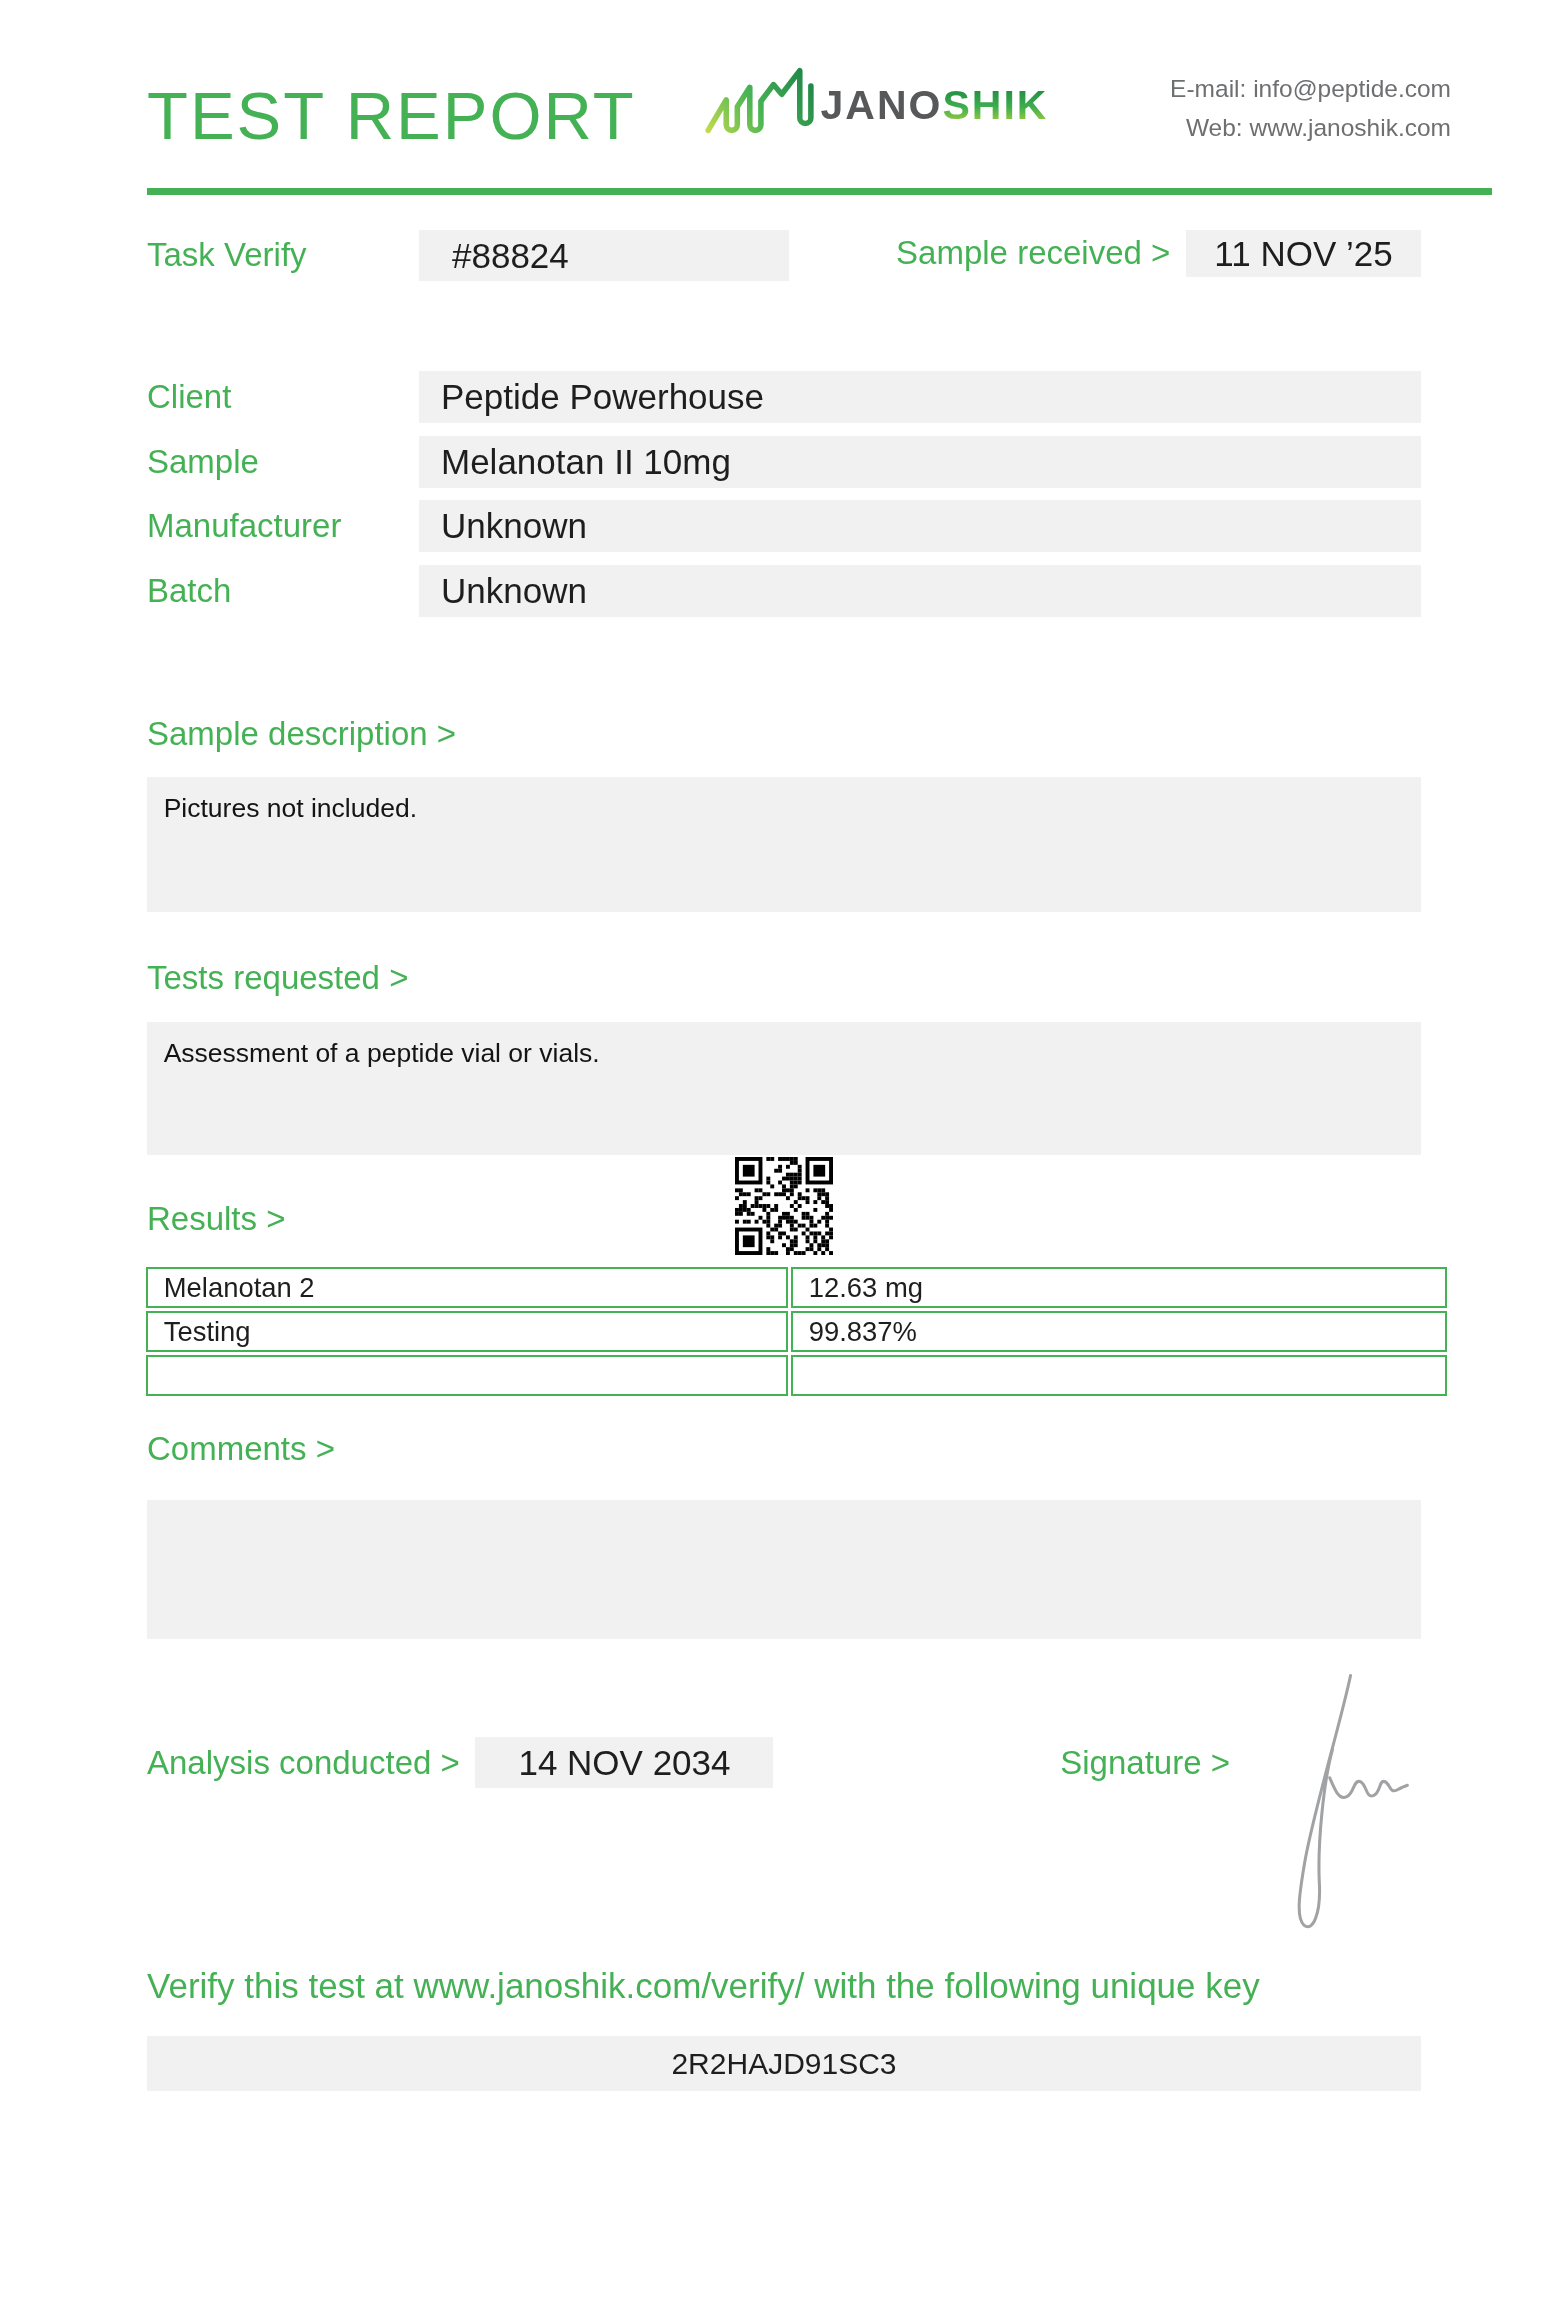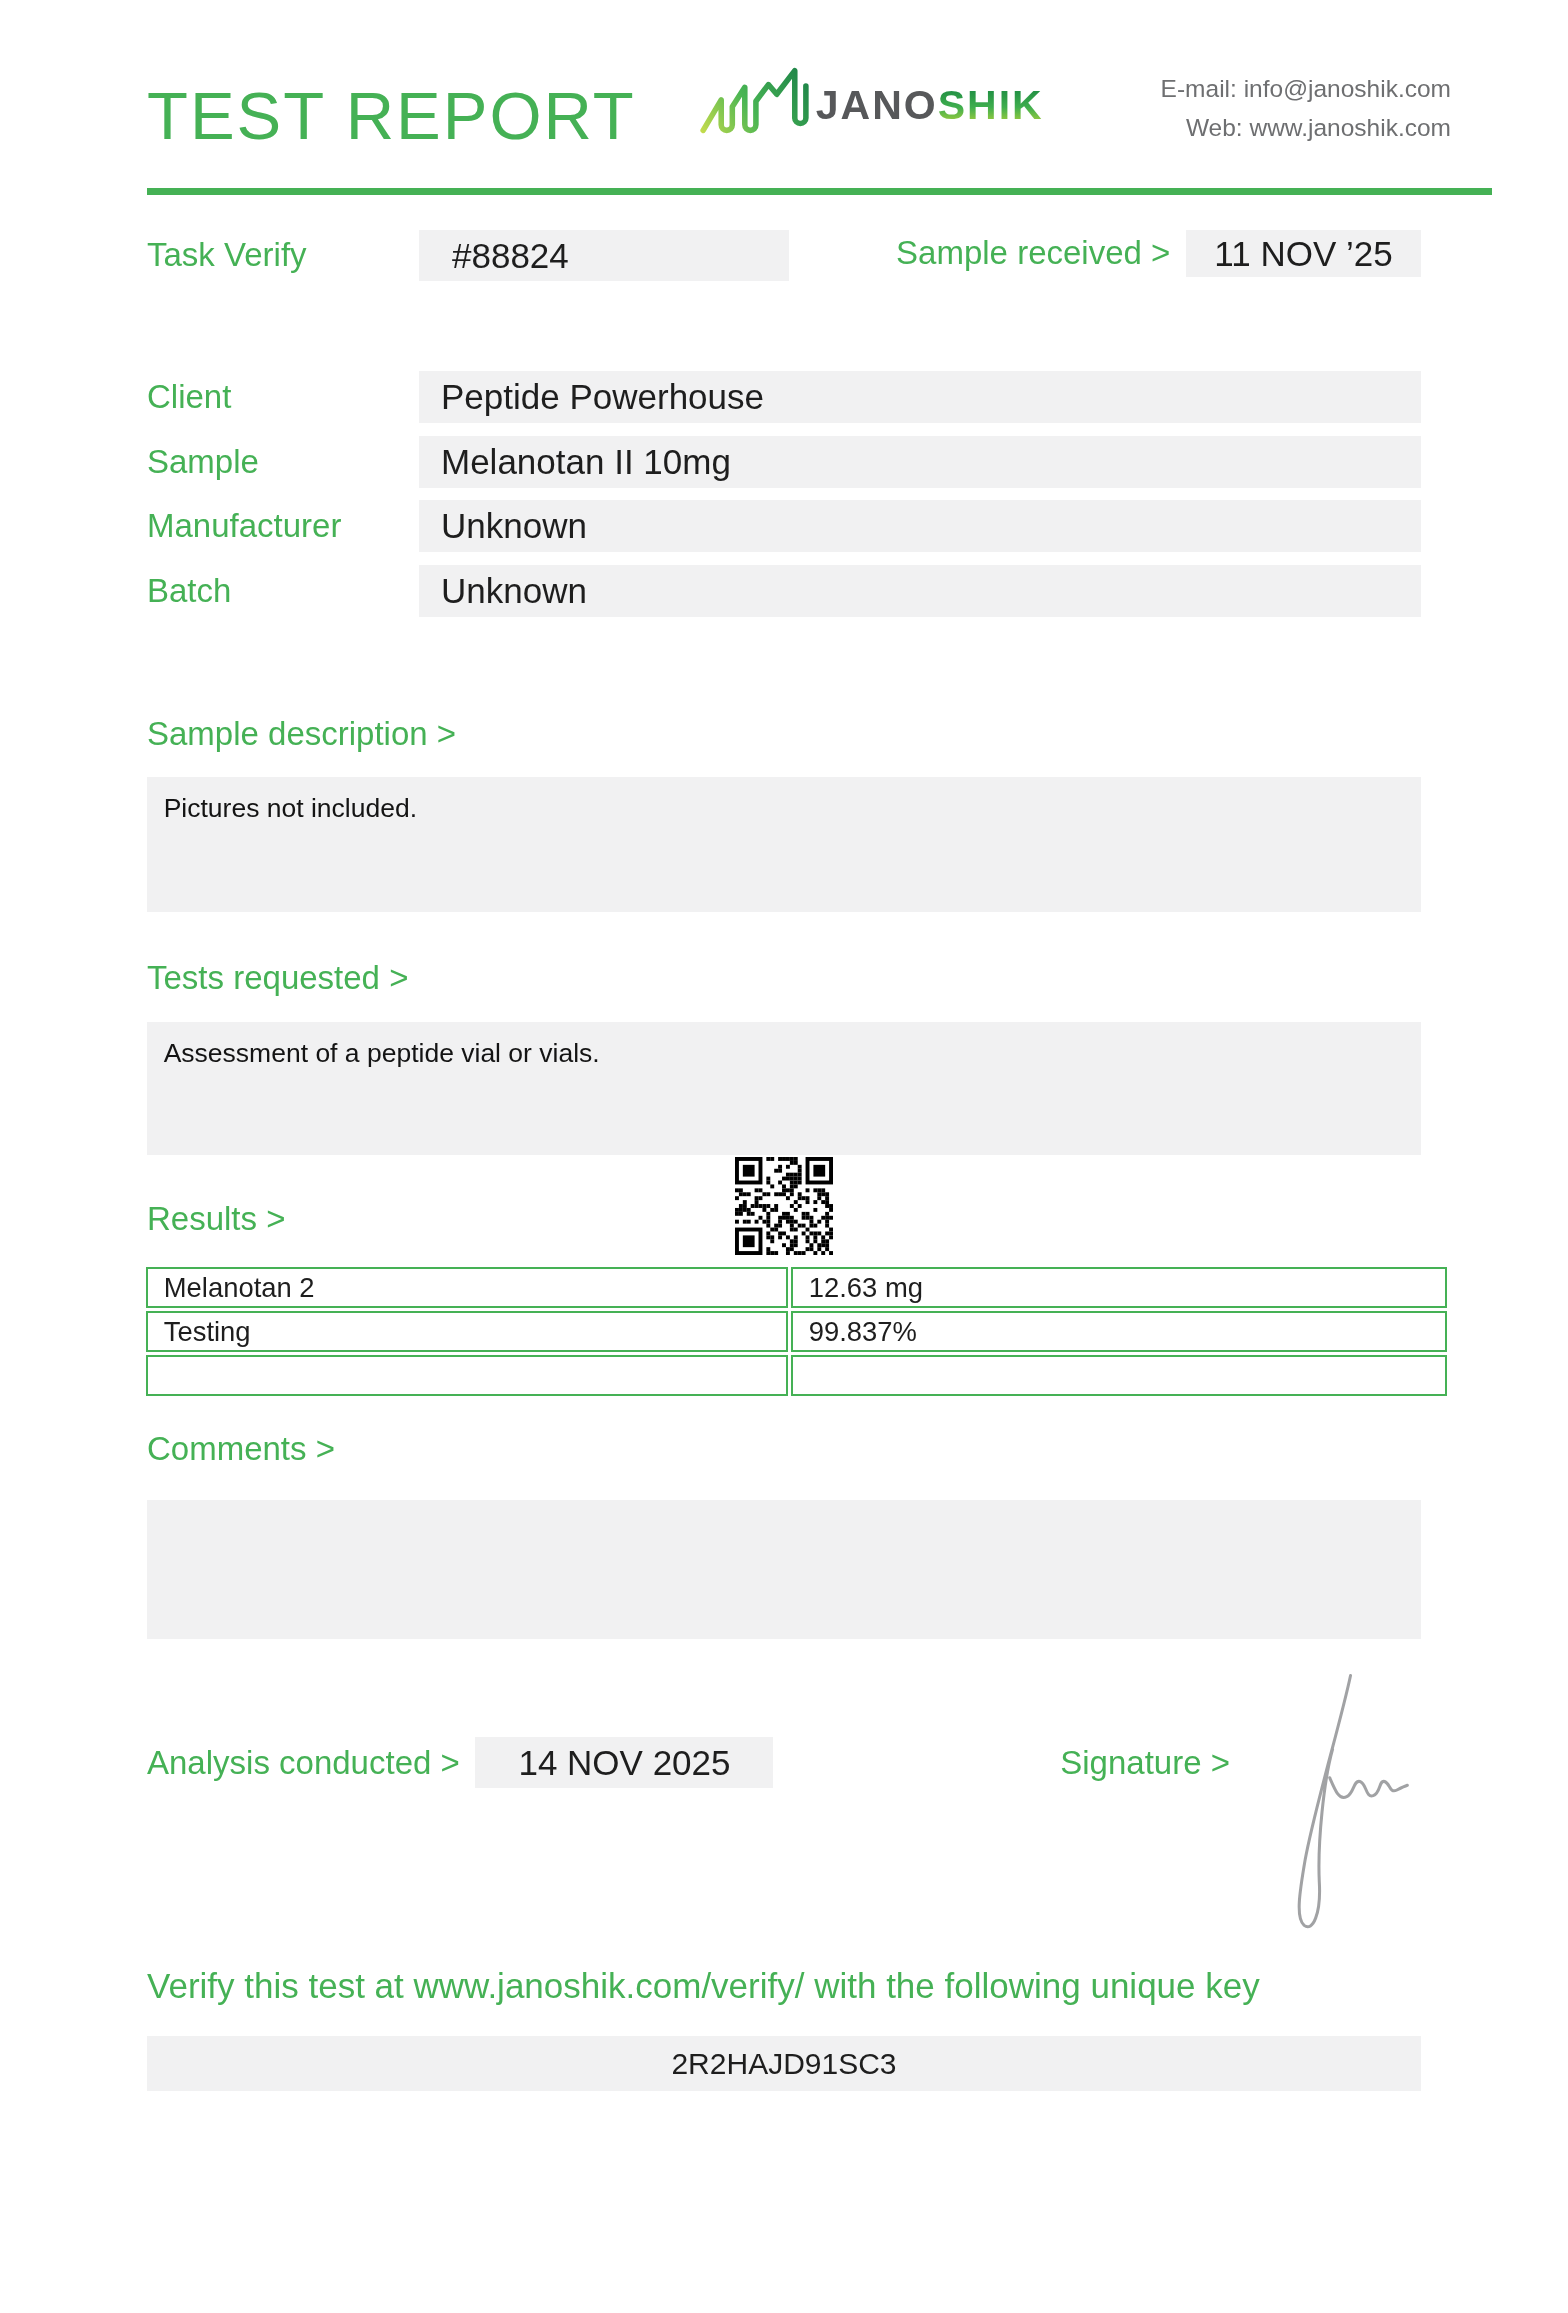--- a/index.html
+++ b/index.html
@@ -86,21 +86,21 @@
               <stop offset="0.45" stop-color="#49b554"></stop>
               <stop offset="1" stop-color="#157a46"></stop>
             </linearGradient>
           </defs>
           <path d="M8 94 L34 50 V86 A8 8 0 0 0 50 86 V60 L68 32 V86 A8 8 0 0 0 84 86 V52 L102 28 L114 42 L140 8 V76 A8 8 0 0 0 156 76 V30" fill="none" stroke="url(#lg)" stroke-width="8" stroke-linecap="round" stroke-linejoin="round"></path>
         </svg>
       </span>
       <span class="wordmark"><span class="wm-left">JANO</span><span class="wm-right">SHIK</span></span>
     </div>
     <div class="contact">
-      <div>E-mail: info@janoshik.com</div>
+      <div>E-mail: info@peptide.com</div>
       <div>Web: www.janoshik.com</div>
     </div>
   </div>
 
   <div class="rule"></div>
 
   <div class="task-section">
     <div class="task-row">
       <span class="green-label">Task Verify</span>
       <span class="field task-value">#88824</span>
@@ -368,21 +368,21 @@
       </tr>
     </tbody>
       </table>
   </div>
 
   <div class="section-heading h-comments">Comments &gt;</div>
   <div class="big-box box-comments"></div>
 
   <div class="footer-row">
     <span class="green-label">Analysis conducted &gt;</span>
-    <span class="field analysis-value">14 NOV 2025</span>
+    <span class="field analysis-value">14 NOV 2034</span>
     <span class="green-label signature-label">Signature &gt;</span>
     <svg class="signature-svg" width="157" height="284" viewBox="0 0 160 300">
       <g fill="none" stroke="#97989b" stroke-width="3.2" stroke-linecap="round" opacity="0.9">
         <path d="M98 10 C88 58 60 150 50 205 C44 240 40 266 49 274 C58 281 67 262 65 228 C63 186 70 120 79 88"></path>
         <path d="M76 118 C82 132 86 142 94 138 C102 134 101 120 108 122 C115 124 114 140 122 137 C130 134 128 120 134 122 C140 124 139 135 147 131 C151 129 155 127 158 126"></path>
       </g>
     </svg>
   </div>
 
   <div class="verify-line">Verify this test at www.janoshik.com/verify/ with the following unique key</div>

